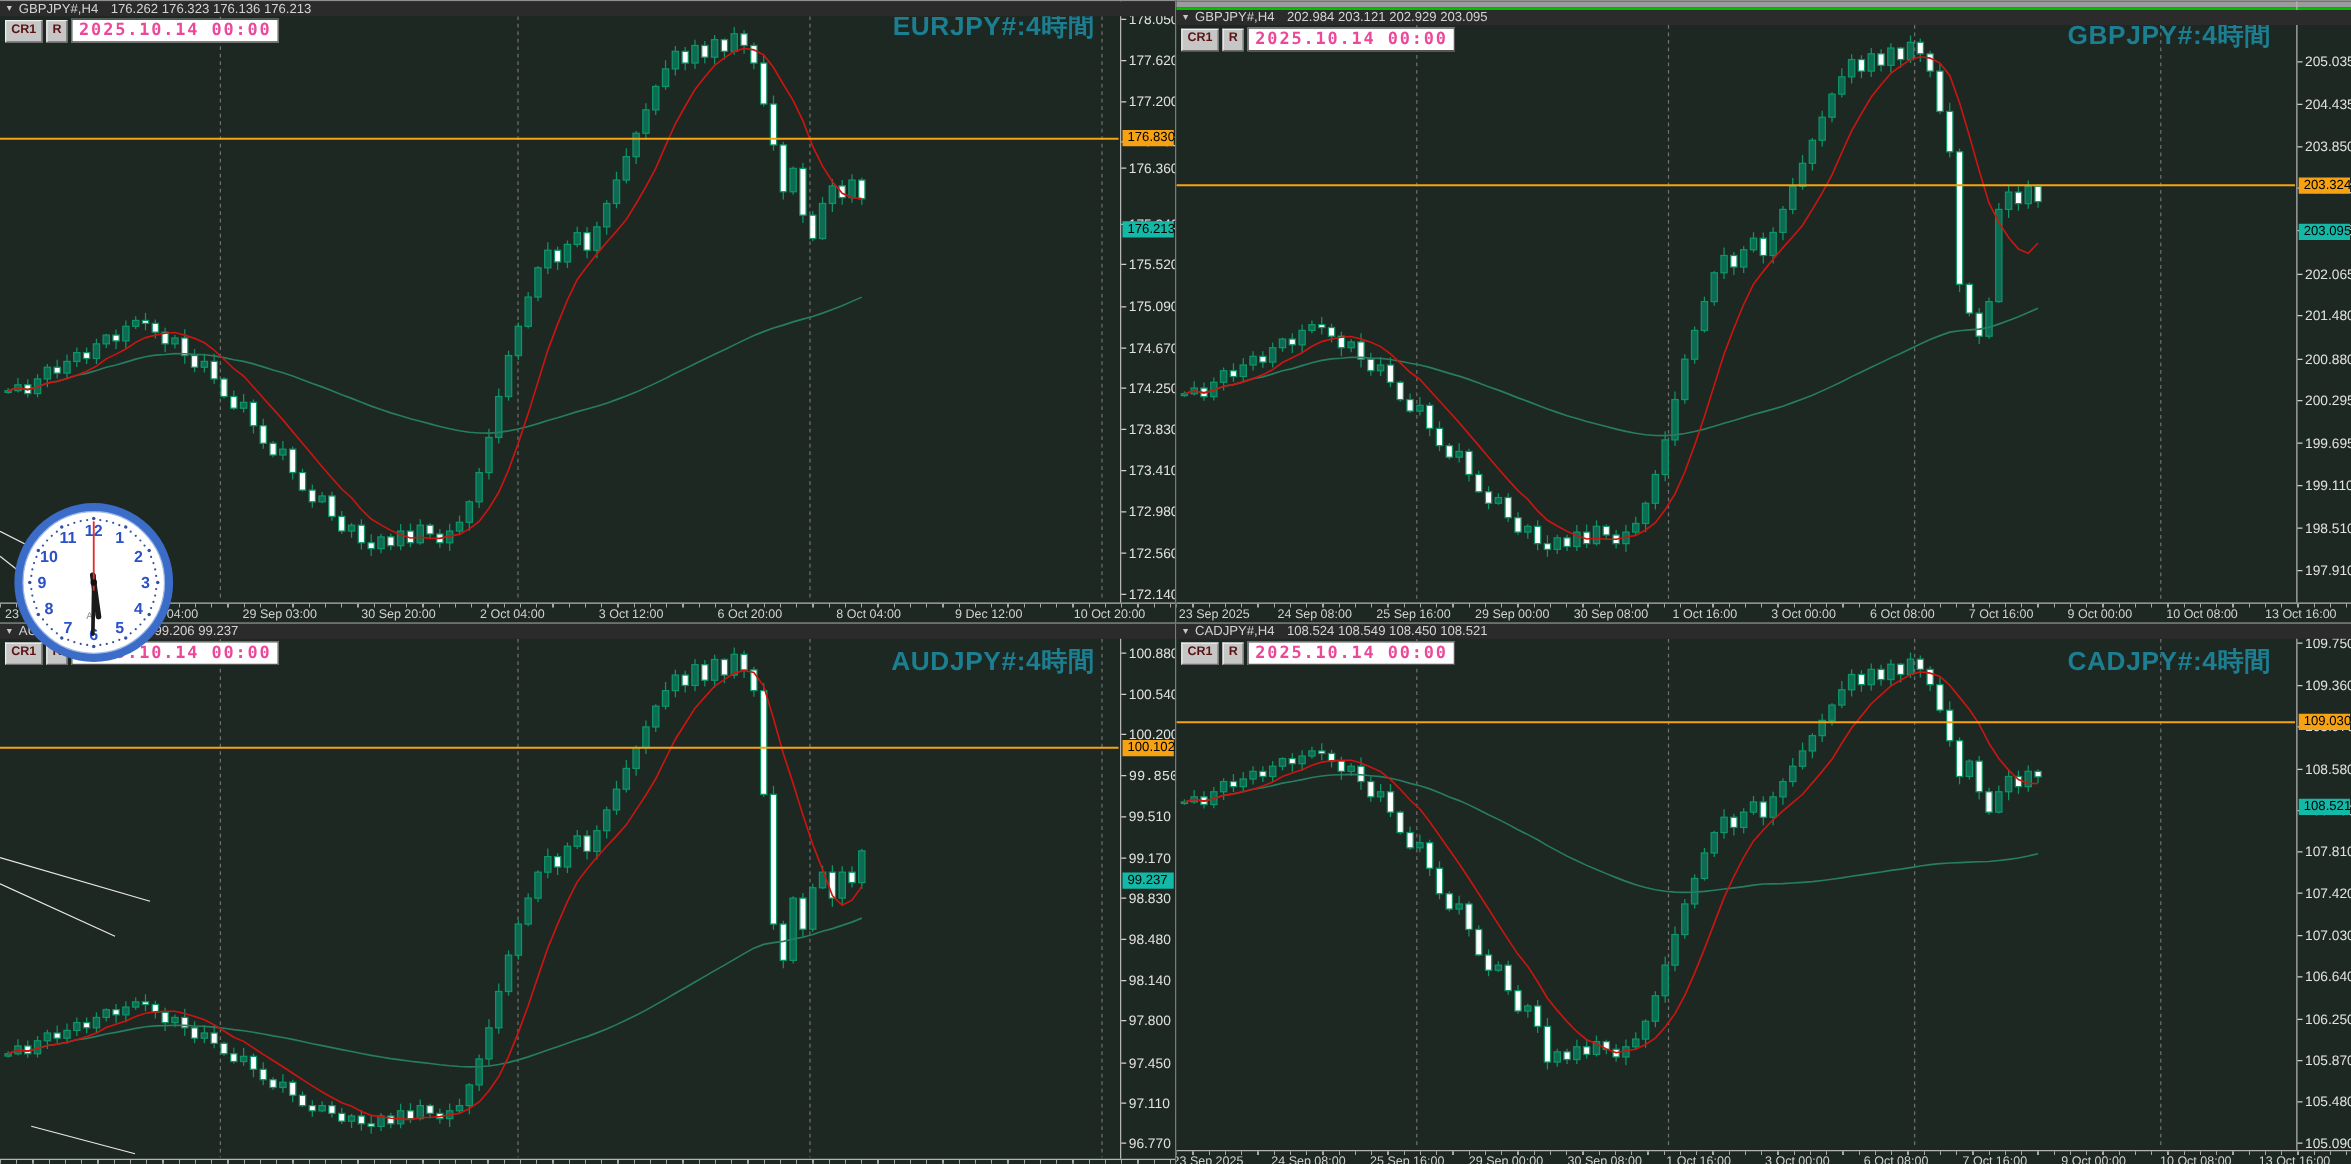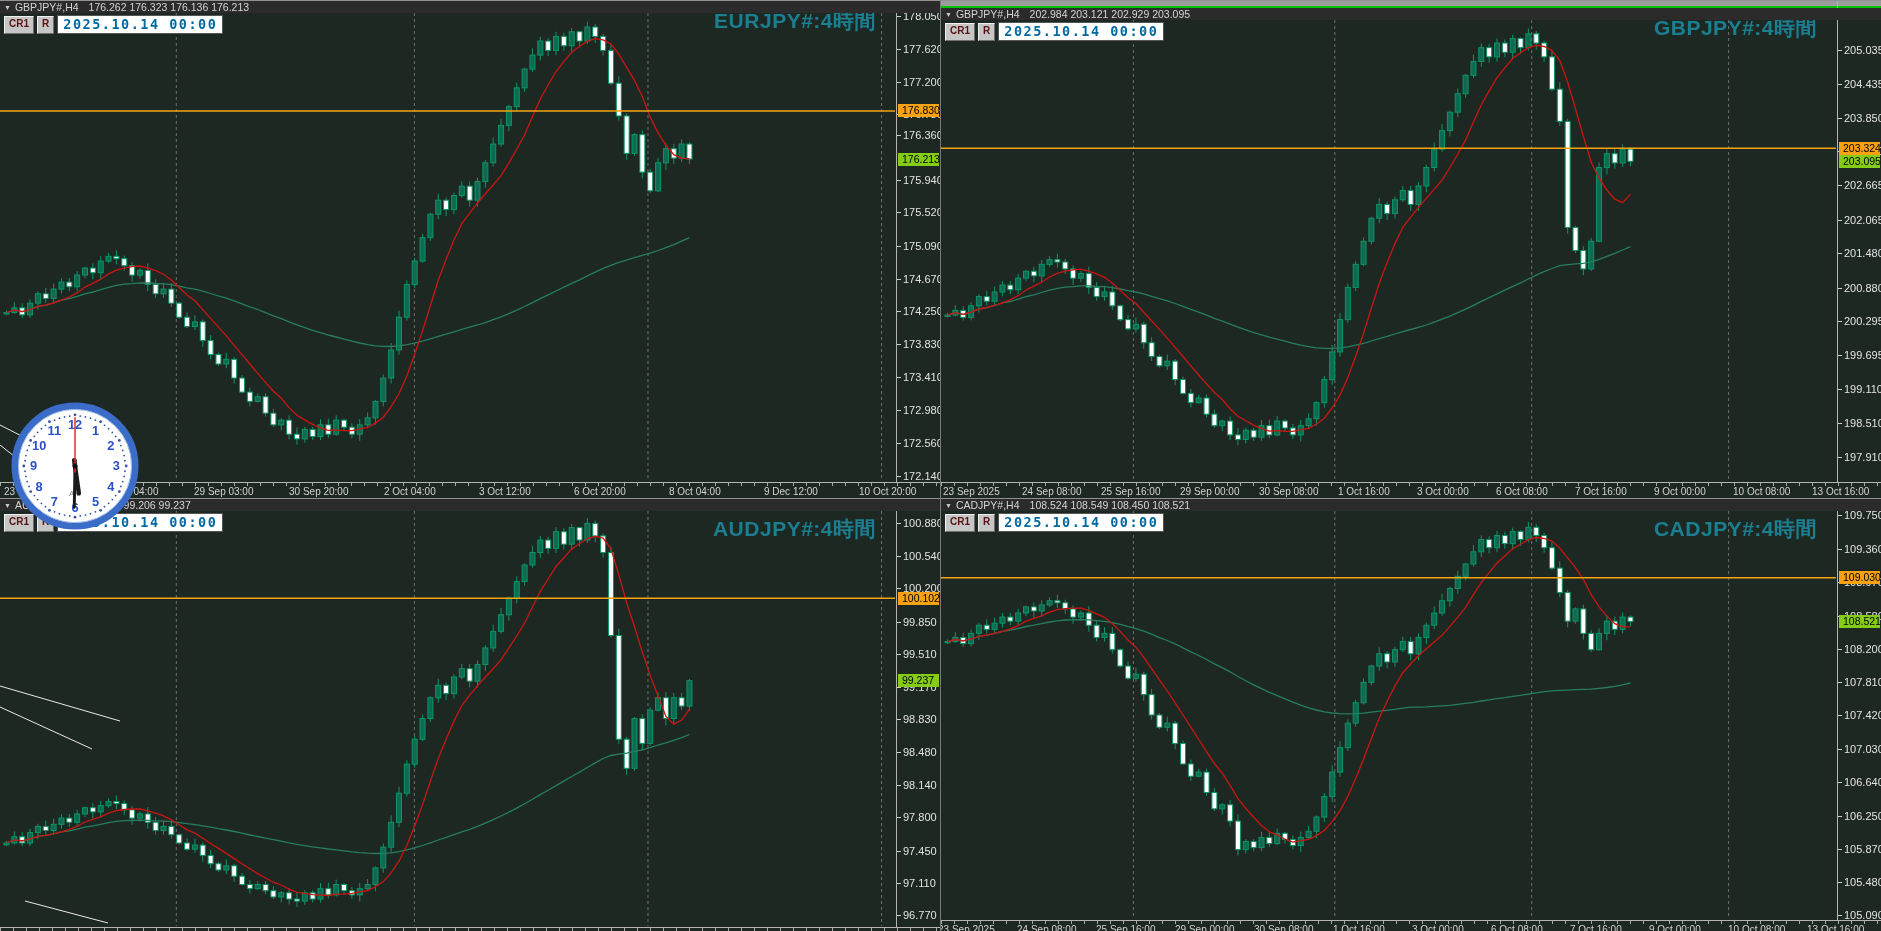--- a/index.html
+++ b/index.html
@@ -8,34 +8,34 @@
   .winedge{height:5px;background:#9c9c9c;}
   .activeline{height:2px;background:#00c300;}
   .titlebar{position:relative;height:12px;background:#2b2b2b;color:#d4d4d4;font-size:10.5px;
     line-height:12px;white-space:nowrap;padding-left:4px;z-index:6;}
   .titlebar .tri{font-size:7px;color:#c8c8c8;margin-right:4px;vertical-align:1px;}
   .titlebar .sym{margin-right:10px;}
   .btnrow{position:absolute;left:4px;z-index:6;display:flex;align-items:center;gap:3px;}
   .btn3d{background:#c6c6c6;border:1px solid #6e6e6e;border-top-color:#efefef;border-left-color:#efefef;
     color:#5a1212;font-weight:bold;font-size:10px;height:16px;line-height:14px;text-align:center;
     font-family:"Liberation Sans",sans-serif;padding:0 4px;}
-  .datebox{background:#ffffff;color:#0369a1;border:1px solid #555;height:17px;line-height:17px;
+  .datebox{background:#ffffff;color:#ec4899;border:1px solid #555;height:17px;line-height:17px;
     font-family:"DejaVu Sans Mono",monospace;font-weight:bold;font-size:13.5px;letter-spacing:1.5px;
     padding:0 5px;}
   .biglabel{position:absolute;z-index:5;color:#1b7f91;font-weight:bold;font-size:21px;
     letter-spacing:0.5px;pointer-events:none;}
   .plot{position:absolute;left:0;z-index:2;}
   .plot svg{display:block;}
   .paxis{position:absolute;z-index:4;border-left:1px solid #b4b4b4;color:#e2e2e2;font-size:11px;}
   .ptick{position:absolute;left:0;height:13px;line-height:13px;white-space:nowrap;}
   .ptick .tm{display:inline-block;width:4px;height:1px;background:#cfcfcf;vertical-align:3px;margin-right:2px;}
   .badge{position:absolute;left:1px;right:1px;height:13px;line-height:13px;font-size:10.5px;
     color:#000;padding-left:4px;z-index:7;}
   .badge.orange{background:#f7a213;}
-  .badge.gray{background:#84cc16;}
+  .badge.gray{background:#14b8a6;margin-top:24px;}
   .taxis{position:absolute;left:0;z-index:3;color:#d2d2d2;font-size:10px;border-top:1px solid #b4b4b4;}
   .tickstrip{position:absolute;top:0;left:0;right:0;height:3px;
     background:repeating-linear-gradient(90deg,#a8a8a8 0 1px,transparent 1px 13px);}
   .tlabel{position:absolute;top:3px;white-space:nowrap;}
   #clock{position:absolute;z-index:50;}
 </style>
 </head>
 <body>
 
 <div class="panel" id="p0" style="left:0;top:0;width:940px;height:497px;">
@@ -714,21 +714,21 @@
         <line x1="0" y1="87.17766030797533" x2="895" y2="87.17766030797533" stroke="#f7a213" stroke-width="1.6"></line>
         <line x1="0" y1="175" x2="120" y2="210" stroke="#e8e8e8" stroke-width="1"></line>
         <line x1="0" y1="196" x2="92" y2="238" stroke="#e8e8e8" stroke-width="1"></line>
         <line x1="25" y1="390" x2="108" y2="412" stroke="#e8e8e8" stroke-width="1"></line>
       </svg>
     </div>
   <div class="paxis" style="left: 896px; top: 0px; width: 43px; height: 428px;">
       <div class="ptick" style="top: 18.4717px;"><span class="tm"></span>100.880</div>
       <div class="ptick" style="top: 50.9011px;"><span class="tm"></span>100.540</div>
       <div class="ptick" style="top: 83.3304px;"><span class="tm"></span>100.200</div>
-      <div class="ptick" style="top: 116.714px;"><span class="tm"></span>99.850</div>
+      <div class="ptick" style="top: 116.714px; font-family: Liberation Mono, monospace;"><span class="tm"></span>99.850</div>
       <div class="ptick" style="top: 149.143px;"><span class="tm"></span>99.510</div>
       <div class="ptick" style="top: 181.572px;"><span class="tm"></span>99.170</div>
       <div class="ptick" style="top: 214.001px;"><span class="tm"></span>98.830</div>
       <div class="ptick" style="top: 247.385px;"><span class="tm"></span>98.480</div>
       <div class="ptick" style="top: 279.814px;"><span class="tm"></span>98.140</div>
       <div class="ptick" style="top: 312.243px;"><span class="tm"></span>97.800</div>
       <div class="ptick" style="top: 345.626px;"><span class="tm"></span>97.450</div>
       <div class="ptick" style="top: 378.056px;"><span class="tm"></span>97.110</div>
       <div class="ptick" style="top: 410.485px;"><span class="tm"></span>96.770</div>
       <div class="badge orange" style="top: 92.6777px;">100.102</div>

